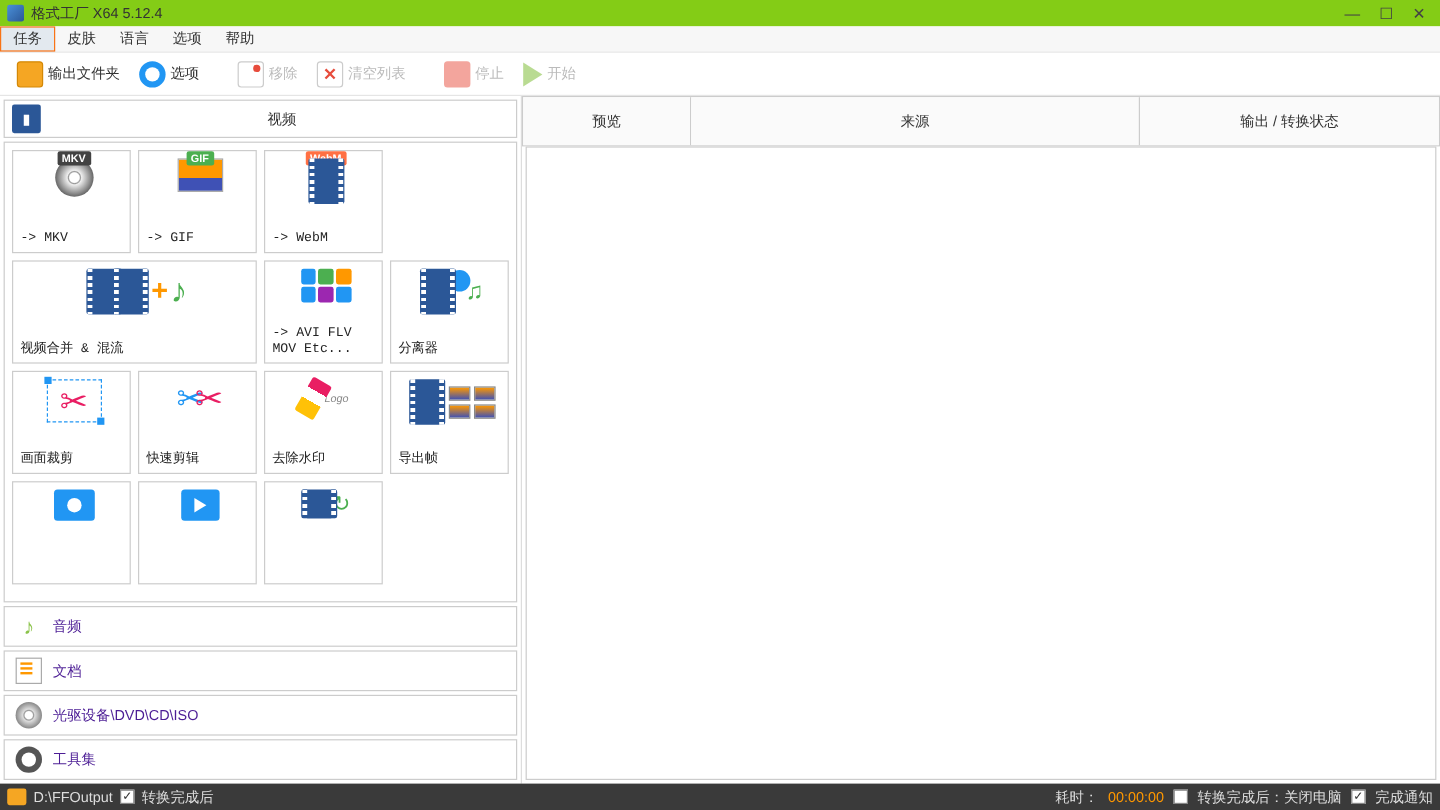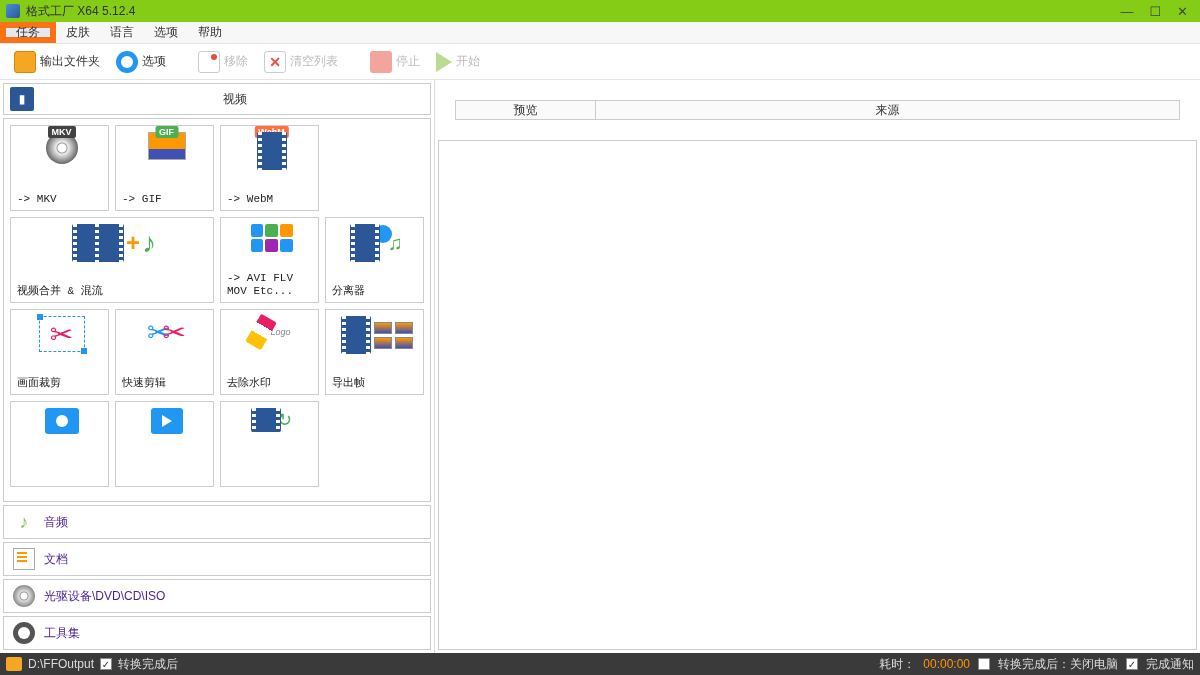--- a/index.html
+++ b/index.html
@@ -8,21 +8,21 @@
 
 .titlebar { height: 22px; display: flex; align-items: center; padding: 0 6px; background: #84cc16; }
 .titlebar .app-icon { width: 14px; height: 14px; background: linear-gradient(135deg,#4a90d9,#2b5797); border-radius: 2px; margin-right: 6px; }
 .titlebar .title { flex: 1; color: #333; }
 .titlebar .win-controls { display: flex; gap: 16px; margin-right: 6px; }
 .titlebar .win-controls span { cursor: default; color: #444; font-size: 13px; }
 
 
 .menubar { height: 22px; display: flex; align-items: stretch; background: #f7f7f7; border-bottom: 1px solid #e5e5e5; }
 .menubar .menu-item { padding: 3px 10px; color: #333; display: flex; align-items: center; }
-.menubar .menu-item.active { background: #e3e9ef; border: 6px solid #f97316; }
+.menubar .menu-item.active { background: #e3e9ef; border: 1px solid #f97316; }
 
 
 .toolbar { height: 36px; display: flex; align-items: center; gap: 4px; padding: 4px 8px; background: #fff; border-bottom: 1px solid #e5e5e5; }
 .tool-btn { display: flex; align-items: center; gap: 4px; padding: 3px 6px; border-radius: 2px; color: #333; }
 .tool-btn.disabled { color: #bbb; }
 .tool-icon { width: 22px; height: 22px; display: inline-flex; align-items: center; justify-content: center; border-radius: 3px; }
 .icon-folder { background: #f5a623; border: 1px solid #d48806; }
 .icon-gear { background: #2196f3; border-radius: 50%; position: relative; }
 .icon-gear::after { content:""; position:absolute; inset:5px; background:#fff; border-radius:50%; }
 .icon-doc { background: #fff; border: 1px solid #ccc; position: relative; }
@@ -88,21 +88,21 @@
 .ci-audio { color:#8bc34a; font-size:18px; }
 .ci-pic { width:28px; height:20px; background:linear-gradient(#87ceeb 0 60%,#f5deb3 60%); border:1px solid #aaa; }
 .ci-doc { width:22px; height:22px; background:#fff; border:1px solid #aaa; position:relative; }
 .ci-doc::after{content:"";position:absolute;top:3px;left:3px;width:10px;height:2px;background:#ff9800;box-shadow:0 4px 0 #ff9800,0 8px 0 #ff9800;}
 .ci-disc { width:22px; height:22px; border-radius:50%; background:radial-gradient(circle,#fff 0 3px,#999 4px,#ddd 5px,#888 11px); }
 .ci-tool { width:22px; height:22px; background:#555; border-radius:50%; position:relative; }
 .ci-tool::after{content:"";position:absolute;inset:5px;background:#fff;border-radius:50%;}
 
 
 .right-panel { flex:1; display:flex; flex-direction:column; }
-.table-header { display:flex; height:20px; border:1px solid #ccc; margin:20px;text-align:center; }
+.table-header { display:flex; height:42px; border:1px solid #ccc; margin:0;text-align:center; }
 .th { border-right:1px solid #ccc; display:flex; align-items:center; justify-content:center; color:#333; background:#fafafa; }
 .th:last-child { border-right:none; }
 .th1 { width:140px; } .th2 { flex:1.5; } .th3 { flex:1; }
 .table-body { flex:1; border:1px solid #ccc; margin:0 3px 3px 3px; background:#fff; }
 
 
 .statusbar { height:22px; background:#3a3a3a; color:#ddd; display:flex; align-items:center; padding:0 6px; font-size:11px; }
 .statusbar .sb-left { display:flex; align-items:center; gap:6px; flex:1; }
 .statusbar .sb-right { display:flex; align-items:center; gap:8px; }
 .sb-folder { width:16px; height:14px; background:#f5a623; border-radius:2px; }
@@ -321,20 +321,21 @@
           <div class="ci-tool"></div>
         </div>
       <div class="cl">工具集</div>
     </div>
   </div>
 
   <div class="right-panel">
     <div class="table-header">
       <div class="th th1">预览</div>
       <div class="th th2">来源</div>
+      <div class="th th3">输出 / 转换状态</div>
     </div>
     <div class="table-body"></div>
   </div>
 </div>
 
 <div class="statusbar">
   <div class="sb-left">
     <div class="sb-folder"></div>
     <span>D:\FFOutput</span>
     <span class="chk on"></span>

